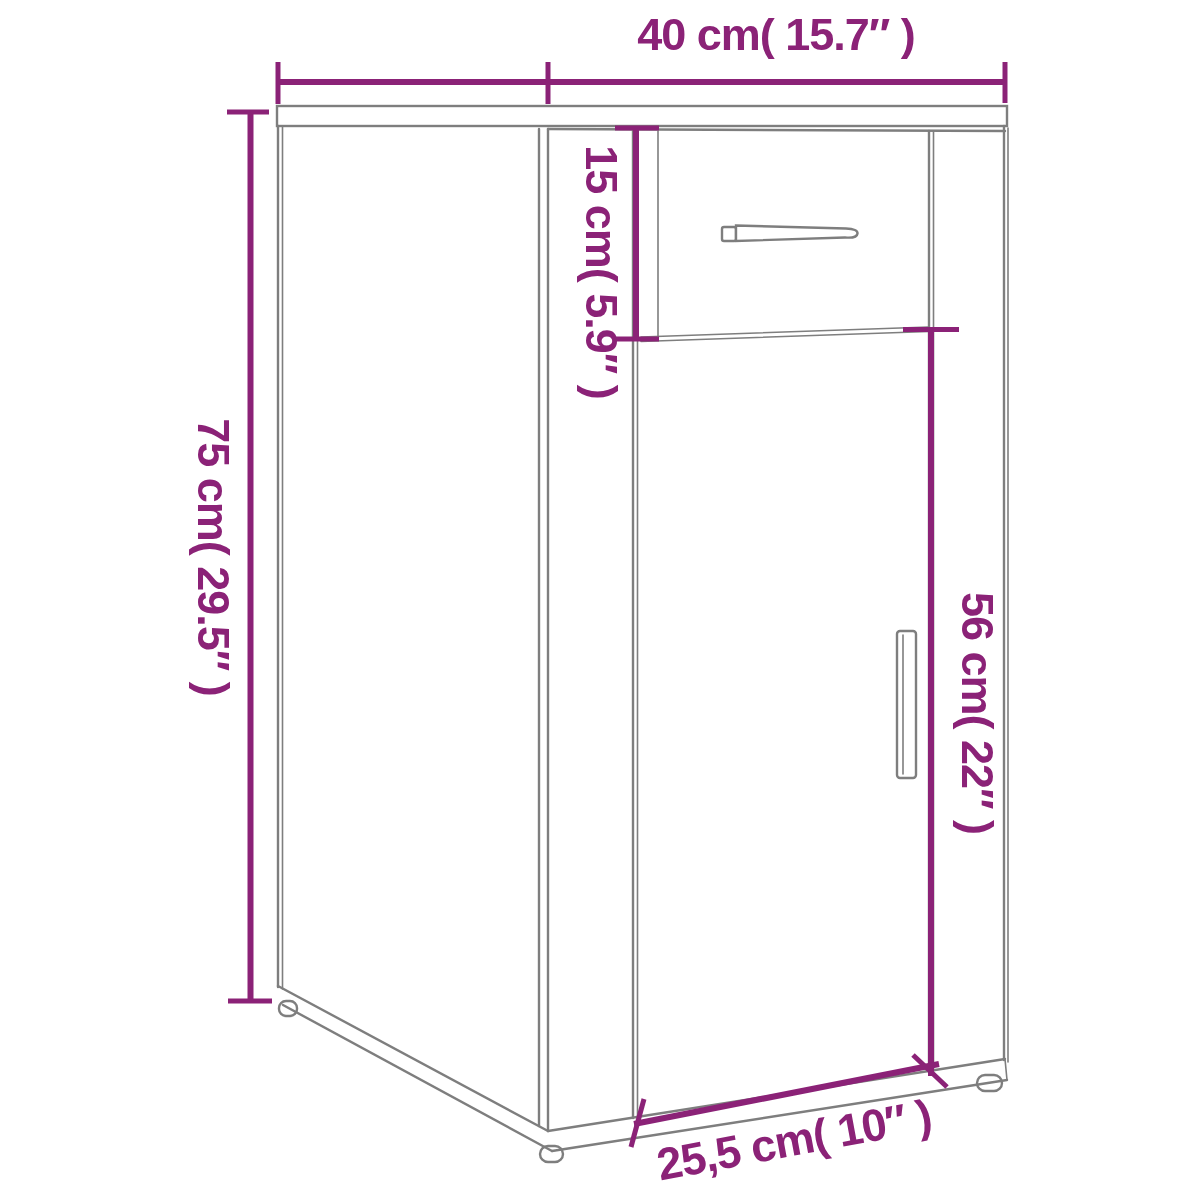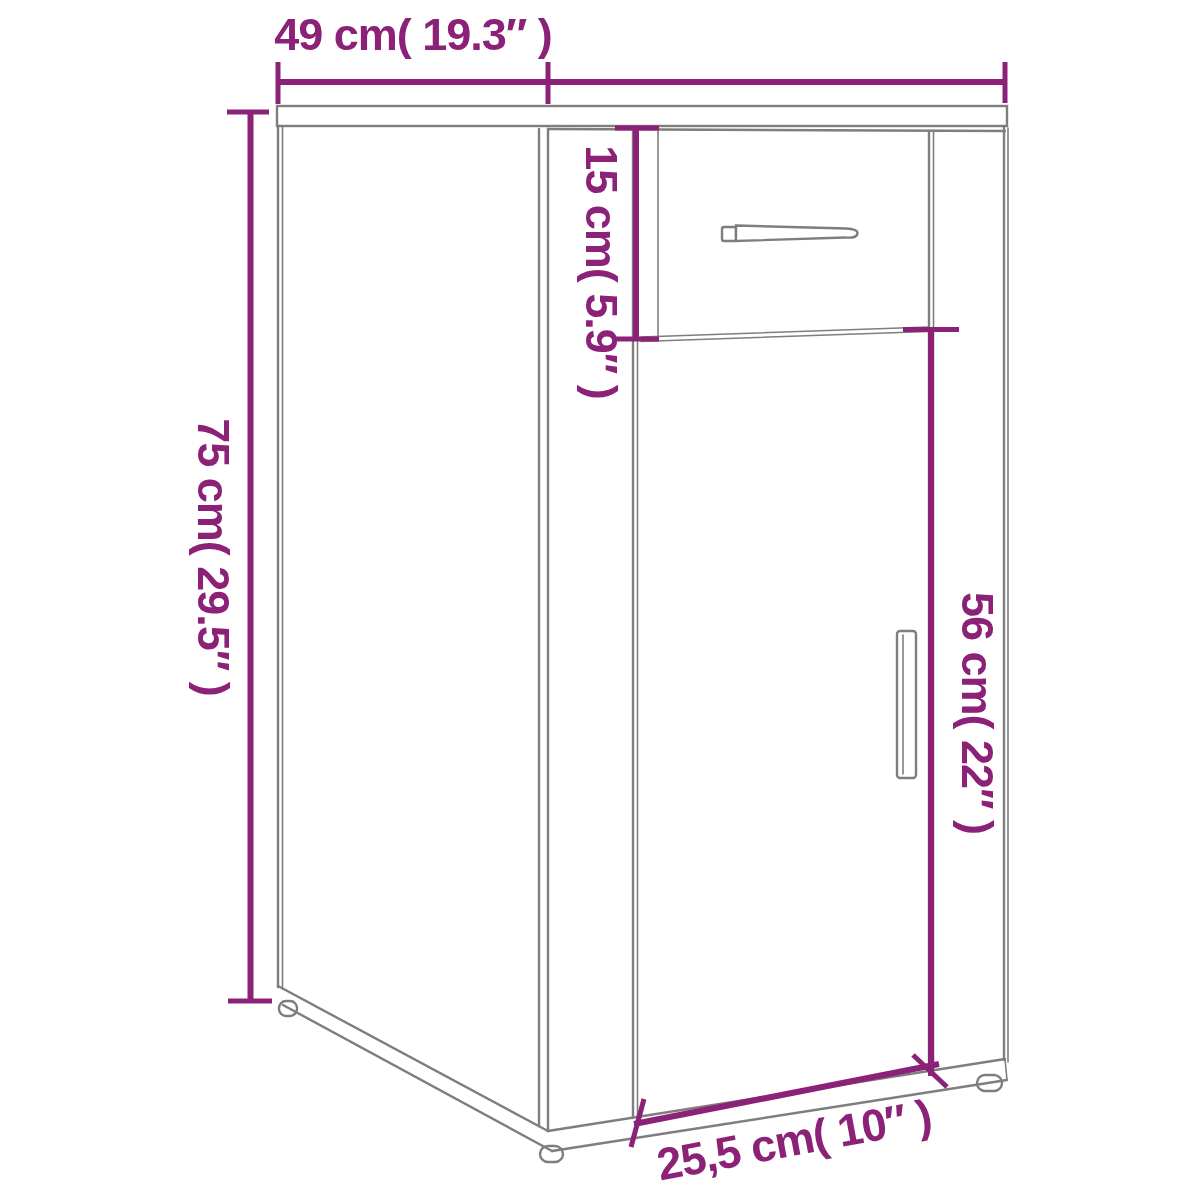--- a/index.html
+++ b/index.html
@@ -128,19 +128,19 @@
         <line class="tick" x1="913" y1="1055" x2="947" y2="1087"></line>
       </g>
 
       <g>
         <line x1="634" y1="1124" x2="939" y2="1064"></line>
         <line class="tick" x1="644" y1="1099" x2="631" y2="1147"></line>
       </g>
     </g>
   </svg>
 
-  <div class="lbl" id="lbl-depth">49 cm( 19.3″ )</div>
+  <div class="lbl" id="lbl-width">40 cm( 15.7″ )</div>
   <div class="lbl v" id="lbl-height">75 cm( 29.5″ )</div>
   <div class="lbl v" id="lbl-drawer">15 cm( 5.9″ )</div>
   <div class="lbl v" id="lbl-door">56 cm( 22″ )</div>
   <div class="lbl" id="lbl-base">25,5 cm( 10″ )</div>
 
 </div>
 
 </body></html>

